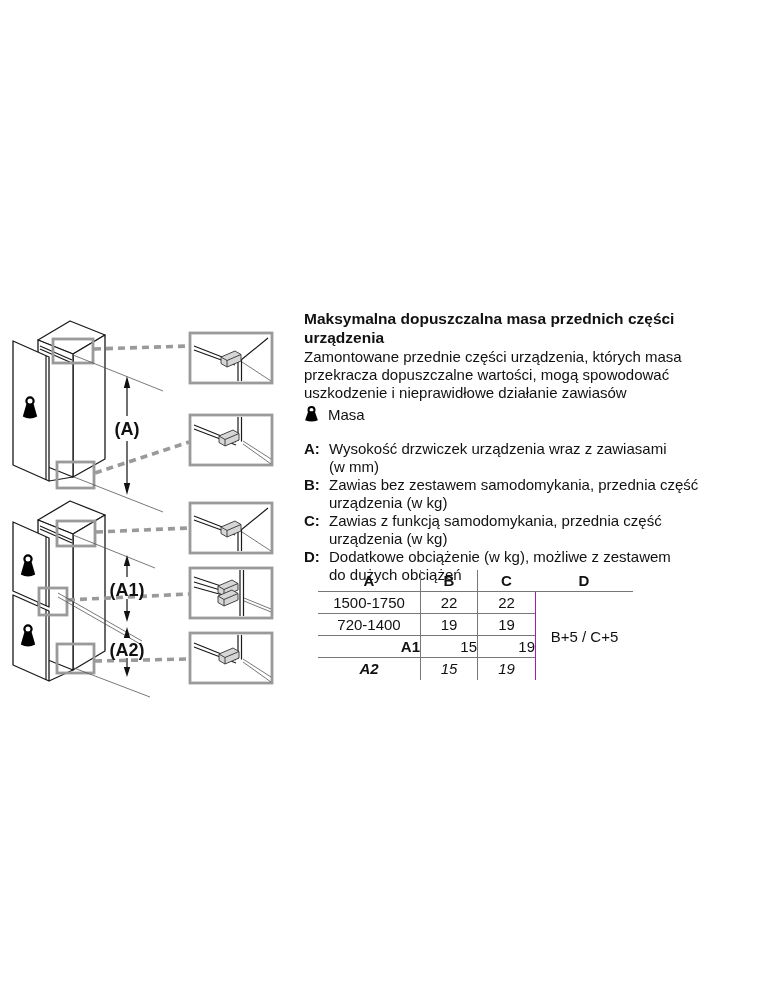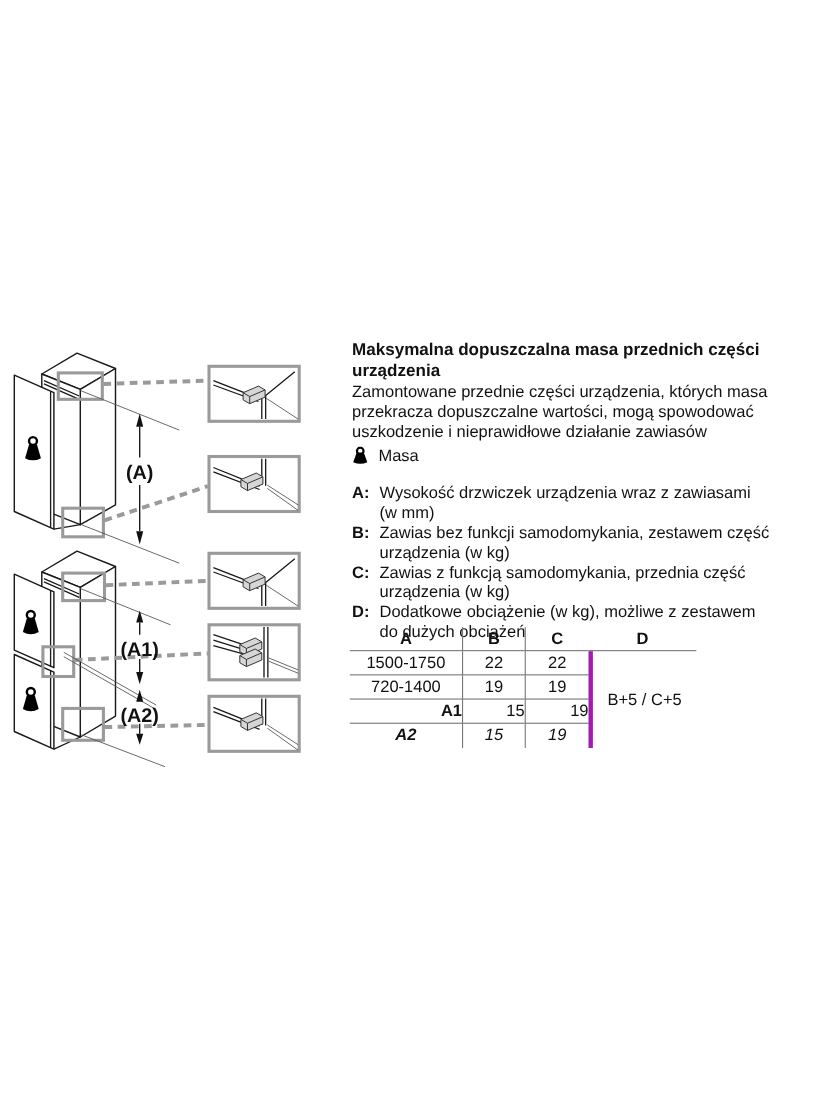--- a/index.html
+++ b/index.html
@@ -1,40 +1,40 @@
 <!DOCTYPE html>
 <html><head>
 <meta charset="utf-8">
 <style>
   html,body{margin:0;padding:0;background:#fff;}
   .page{position:relative;width:760px;height:1000px;background:#ffffff;overflow:hidden;
         font-family:"Liberation Sans",sans-serif;color:#111;}
   .diagram-svg{position:absolute;left:0;top:310px;}
-  .textcol{position:absolute;left:320px;top:309px;width:436px;}
+  .textcol{position:absolute;left:304px;top:309px;width:436px;}
   .title div{font-size:15.5px;font-weight:bold;line-height:19px;white-space:nowrap;}
   .bodytext{margin-top:1px;}
   .bodytext div{font-size:15px;line-height:18px;white-space:nowrap;}
   .masa-row{margin-top:4px;height:18px;display:flex;align-items:flex-start;}
   .masa-row svg{margin-right:9px;}
   .masa-row span{font-size:15px;}
   .defs{margin-top:16px;}
   .def{font-size:15px;line-height:18px;padding-left:25px;}
   .def .key{display:inline-block;width:25px;margin-left:-25px;font-weight:bold;}
   .def div{white-space:nowrap;}
   .dtable{position:absolute;left:318px;top:570px;display:grid;
           grid-template-columns:102px 57px 58px 98px;grid-auto-rows:22px;}
   .c{font-size:15px;line-height:22px;text-align:center;}
   .th{font-weight:bold;}
   .bl{border-left:1px solid #777;}
   .bb{border-bottom:1px solid #777;}
   .bold{font-weight:bold;}
   .ca{grid-column:1;} .cb{grid-column:2;} .cc{grid-column:3;} .cd{grid-column:4;}
   .r0{grid-row:1;} .r1{grid-row:2;} .r2{grid-row:3;} .r3{grid-row:4;text-align:right;} .r4{grid-row:5;font-style:italic;}
   .dcell{grid-column:4;grid-row:2/6;display:flex;align-items:center;justify-content:center;
-         border-left:4px solid #a21caf;font-size:15px;}
+         border-left:1px solid #a21caf;font-size:15px;}
   
   .face{fill:#fff;stroke:#1a1a1a;stroke-width:1.3;stroke-linejoin:round;}
   .ln{fill:none;stroke:#1a1a1a;stroke-width:1.2;stroke-linejoin:round;}
   .thin{fill:none;stroke:#555;stroke-width:0.8;}
   .callout{fill:none;stroke:#9a9a9a;stroke-width:2.8;}
   .dash{fill:none;stroke:#9a9a9a;stroke-width:3.6;stroke-dasharray:7 5;}
   .dim{stroke:#111;stroke-width:1.2;}
   .ah{fill:#111;stroke:none;}
   .dimlabel{font-family:"Liberation Sans",sans-serif;font-size:18px;font-weight:bold;
             fill:#111;text-anchor:middle;}
@@ -161,21 +161,21 @@
         <path d="M4.3,6.5 L10.7,6.5 L13.9,17.3 Q7.5,20.8 1.1,17.3 Z" fill="#000" transform="scale(1,0.82)"></path>
       </svg>
       <span>Masa</span>
     </div>
     <div class="defs">
       <div class="def">
         <span class="key">A:</span><span>Wysokość drzwiczek urządzenia wraz z zawiasami</span>
         <div>(w mm)</div>
       </div>
       <div class="def">
-        <span class="key">B:</span><span>Zawias bez funkcji samodomykania, zestawem część</span>
+        <span class="key">B:</span><span>Zawias bez zestawem samodomykania, przednia część</span>
         <div>urządzenia (w kg)</div>
       </div>
       <div class="def">
         <span class="key">C:</span><span>Zawias z funkcją samodomykania, przednia część</span>
         <div>urządzenia (w kg)</div>
       </div>
       <div class="def">
         <span class="key">D:</span><span>Dodatkowe obciążenie (w kg), możliwe z zestawem</span>
         <div>do dużych obciążeń</div>
       </div>

